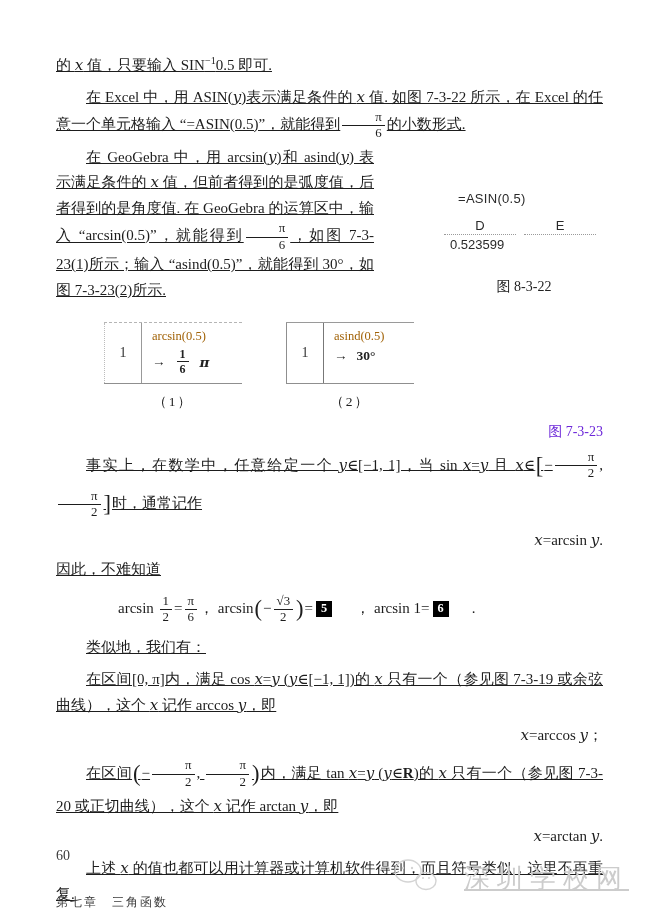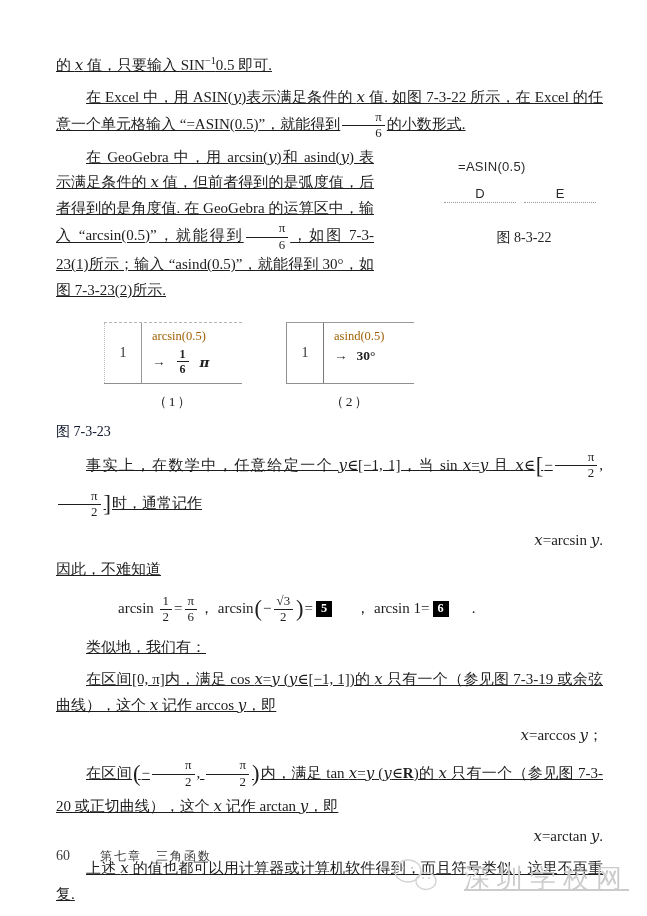--- a/index.html
+++ b/index.html
@@ -26,21 +26,21 @@
   .formula{text-align:right;line-height:1.9;margin:2px 0;}
   .ansbox{display:inline-block;background:#000000;color:#ffffff;font-weight:bold;font-size:0.82em;line-height:1.25;padding:0 5px;margin:0 3px;vertical-align:0.05em;}
   .blankgap{display:inline-block;width:20px;}
 
   
   .row{display:flex;margin-top:4px;gap:36px;}
   .col-left{width:318px;flex:none;}
   .col-right{flex:1;padding-left:34px;padding-top:14px;}
 
   .xl{font-family:"Liberation Sans","DejaVu Sans",sans-serif;color:#2a2a2a;}
-  .xl-formula{font-size:13px;margin-left:14px;letter-spacing:0.3px;}
+  .xl-formula{font-size:13px;margin-left:14px;letter-spacing:0.3px;margin-top:32px;}
   .xl-grid{margin-top:12px;font-size:13px;width:160px;}
   .xl-hdrs{display:flex;}
   .xl-hdr{width:72px;text-align:center;border-bottom:1px dotted #9a9a9a;padding-bottom:1px;}
   .xl-hdr + .xl-hdr{margin-left:8px;}
   .xl-val{padding:2px 0 0 6px;}
   .fig-cap{text-align:center;font-size:14px;margin-top:26px;color:#222;}
 
   
   .fig23{margin-top:18px;padding-left:48px;display:flex;gap:44px;}
   .gg{display:inline-block;}
@@ -48,26 +48,26 @@
   .gg-num{width:36px;flex:none;display:flex;align-items:center;justify-content:center;font-size:14px;color:#333;}
   .gg1 .gg-box{border-top:1px dashed #b5b5b5;width:138px;}
   .gg1 .gg-num{border-left:1px dotted #bcbcbc;border-right:1.6px solid #999;}
   .gg2 .gg-box{border-top:1px solid #9a9a9a;width:128px;}
   .gg2 .gg-num{border-left:1.4px solid #8f8f8f;border-right:1.8px solid #777;}
   .gg-body{padding-left:10px;}
   .gg-expr{font-family:Liberation Serif, serif;font-size:12.5px;padding-top:6px;color:#a16207;}
   .gg-res{display:flex;align-items:center;gap:9px;margin-top:4px;font-size:13.5px;font-weight:bold;color:#222;}
   .gg-res .frac{font-size:12px;font-weight:bold;}
   .gg-cap{text-align:center;font-size:13.5px;margin-top:9px;letter-spacing:2px;}
-  .fig23-cap{text-align:left;font-size:14px;margin-top:12px;color:#0f172a;}
+  .fig23-cap{text-align:right;font-size:14px;margin-top:12px;color:#6d28d9;}
 
   .sec{margin-top:6px;}
   .fline{padding-left:62px;line-height:2.0;margin:4px 0;}
 
-  .footer{position:absolute;left:56px;top:848px;display:flex;align-items:baseline;gap:30px;color:#3a3a3a;}
+  .footer{position:absolute;left:56px;top:848px;display:flex;align-items:baseline;gap:30px;color:#3a3a3a;flex-direction:column;}
   .footer .pg{font-size:14px;}
   .footer .ch{font-size:12px;letter-spacing:2px;}
 
   .watermark{position:absolute;right:18px;top:856px;display:flex;align-items:center;gap:22px;color:#cccccc;}
   .wm-text{font-size:26px;letter-spacing:7px;font-family:"Liberation Serif","DejaVu Serif",serif;text-decoration:underline;}
 </style>
 </head>
 <body>
 
 <div class="page">
@@ -80,20 +80,21 @@
     <div class="col-left">
       <p class="indent"><span>在 GeoGebra 中，用 arcsin(</span><span class="it">y</span><span>)和 asind(</span><span class="it">y</span><span>) 表示满足条件的 </span><span class="it">x</span><span> 值，但前者得到的是弧度值，后者得到的是角度值. 在 GeoGebra 的运算区中，输入 “arcsin(0.5)”，就能得到</span><span class="frac"><span class="fn">π</span><span class="fd">6</span></span><span>，如图 7-3-23(1)所示；输入 “asind(0.5)”，就能得到 30°，如图 7-3-23(2)所示.</span></p>
     </div>
     <div class="col-right">
       <div class="xl xl-formula">=ASIN(0.5)</div>
       <div class="xl xl-grid">
         <div class="xl-hdrs">
           <div class="xl-hdr">D</div>
           <div class="xl-hdr">E</div>
         </div>
+        <div class="xl-val">0.523599</div>
       </div>
       <div class="fig-cap">图 8-3-22</div>
     </div>
   </div>
 
   <div class="fig23">
     <div class="gg gg1">
       <div class="gg-box">
         <div class="gg-num">1</div>
         <div class="gg-body">

